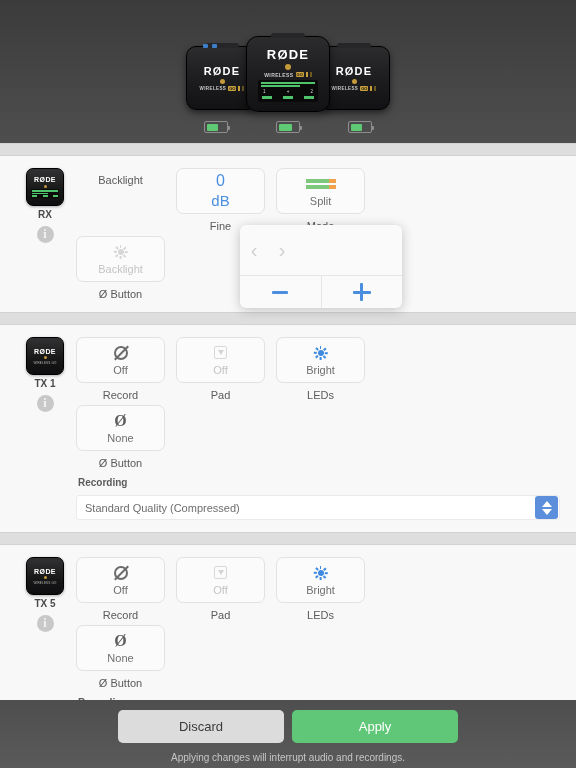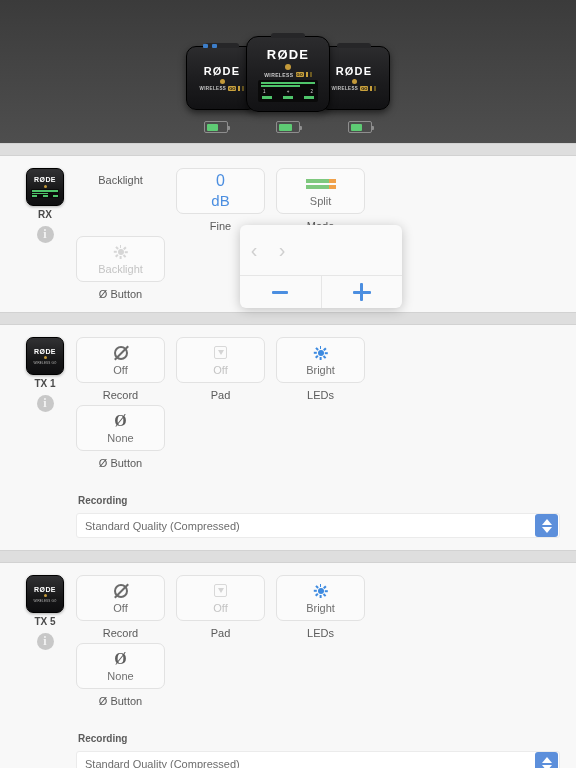--- a/index.html
+++ b/index.html
@@ -137,21 +137,21 @@
   .meterico .m { display:flex; width:30px; height:4px; }
   .meterico .m .g { flex:1; background:#7ec87e; }
   .meterico .m .o { width:7px; background:#f0a14a; }
   .norec { position:relative; width:16px; height:16px; }
   .norec .c { position:absolute; inset:1px; border:2px solid #6b6b6b; border-radius:50%; }
   .norec .sl { position:absolute; left:-1px; top:7px; width:19px; height:2px; background:#6b6b6b; transform:rotate(-45deg); }
   .padico { width:13px; height:13px; border:1px solid #d8d8d8; border-radius:2px; display:flex; align-items:center; justify-content:center; }
   .padico .tri { width:0;height:0;border-left:3px solid transparent;border-right:3px solid transparent;border-top:5px solid #d4d4d4; }
   .phi { font-size:16px; color:#5d5d5d; font-weight:bold; font-family:"Liberation Serif", serif; line-height:1; }
 
-  .reclabel { margin-top: 26px; margin-left: 2px; font-size: 10px; font-weight:bold; color:#5b5b5b; }
+  .reclabel { margin-top: 8px; margin-left: 2px; font-size: 10px; font-weight:bold; color:#5b5b5b; }
   .select {
     margin-top: 7px; height: 25px; background:#fff; border:1px solid #ebebeb; border-radius:3px;
     display:flex; align-items:center; justify-content:space-between; padding-left:8px;
   }
   .select .sv { font-size:11px; color:#6d6d6d; }
   .stepper {
     width: 23px; height: 23px; background:#5c8fdb; border-radius:3px; margin-right:1px;
     display:flex; flex-direction:column; align-items:center; justify-content:center; gap:2px; color:#fff;
   }
   .stepper .up { width:0;height:0;border-left:5px solid transparent;border-right:5px solid transparent;border-bottom:6px solid #fff; }
@@ -517,14 +517,21 @@
     <div class="pop-bot">
       <div class="pop-btn">
         <span class="minus"></span>
       </div>
       <div class="pop-btn">
         <span class="plus"></span>
       </div>
     </div>
   </div>
 
+  <div class="footer">
+    <div class="fbtns">
+      <div class="fbtn discard">Discard</div>
+      <div class="fbtn apply">Apply</div>
+    </div>
+    <div class="fnote">Applying changes will interrupt audio and recordings.</div>
+  </div>
 
 </div>
 
 </body></html>

